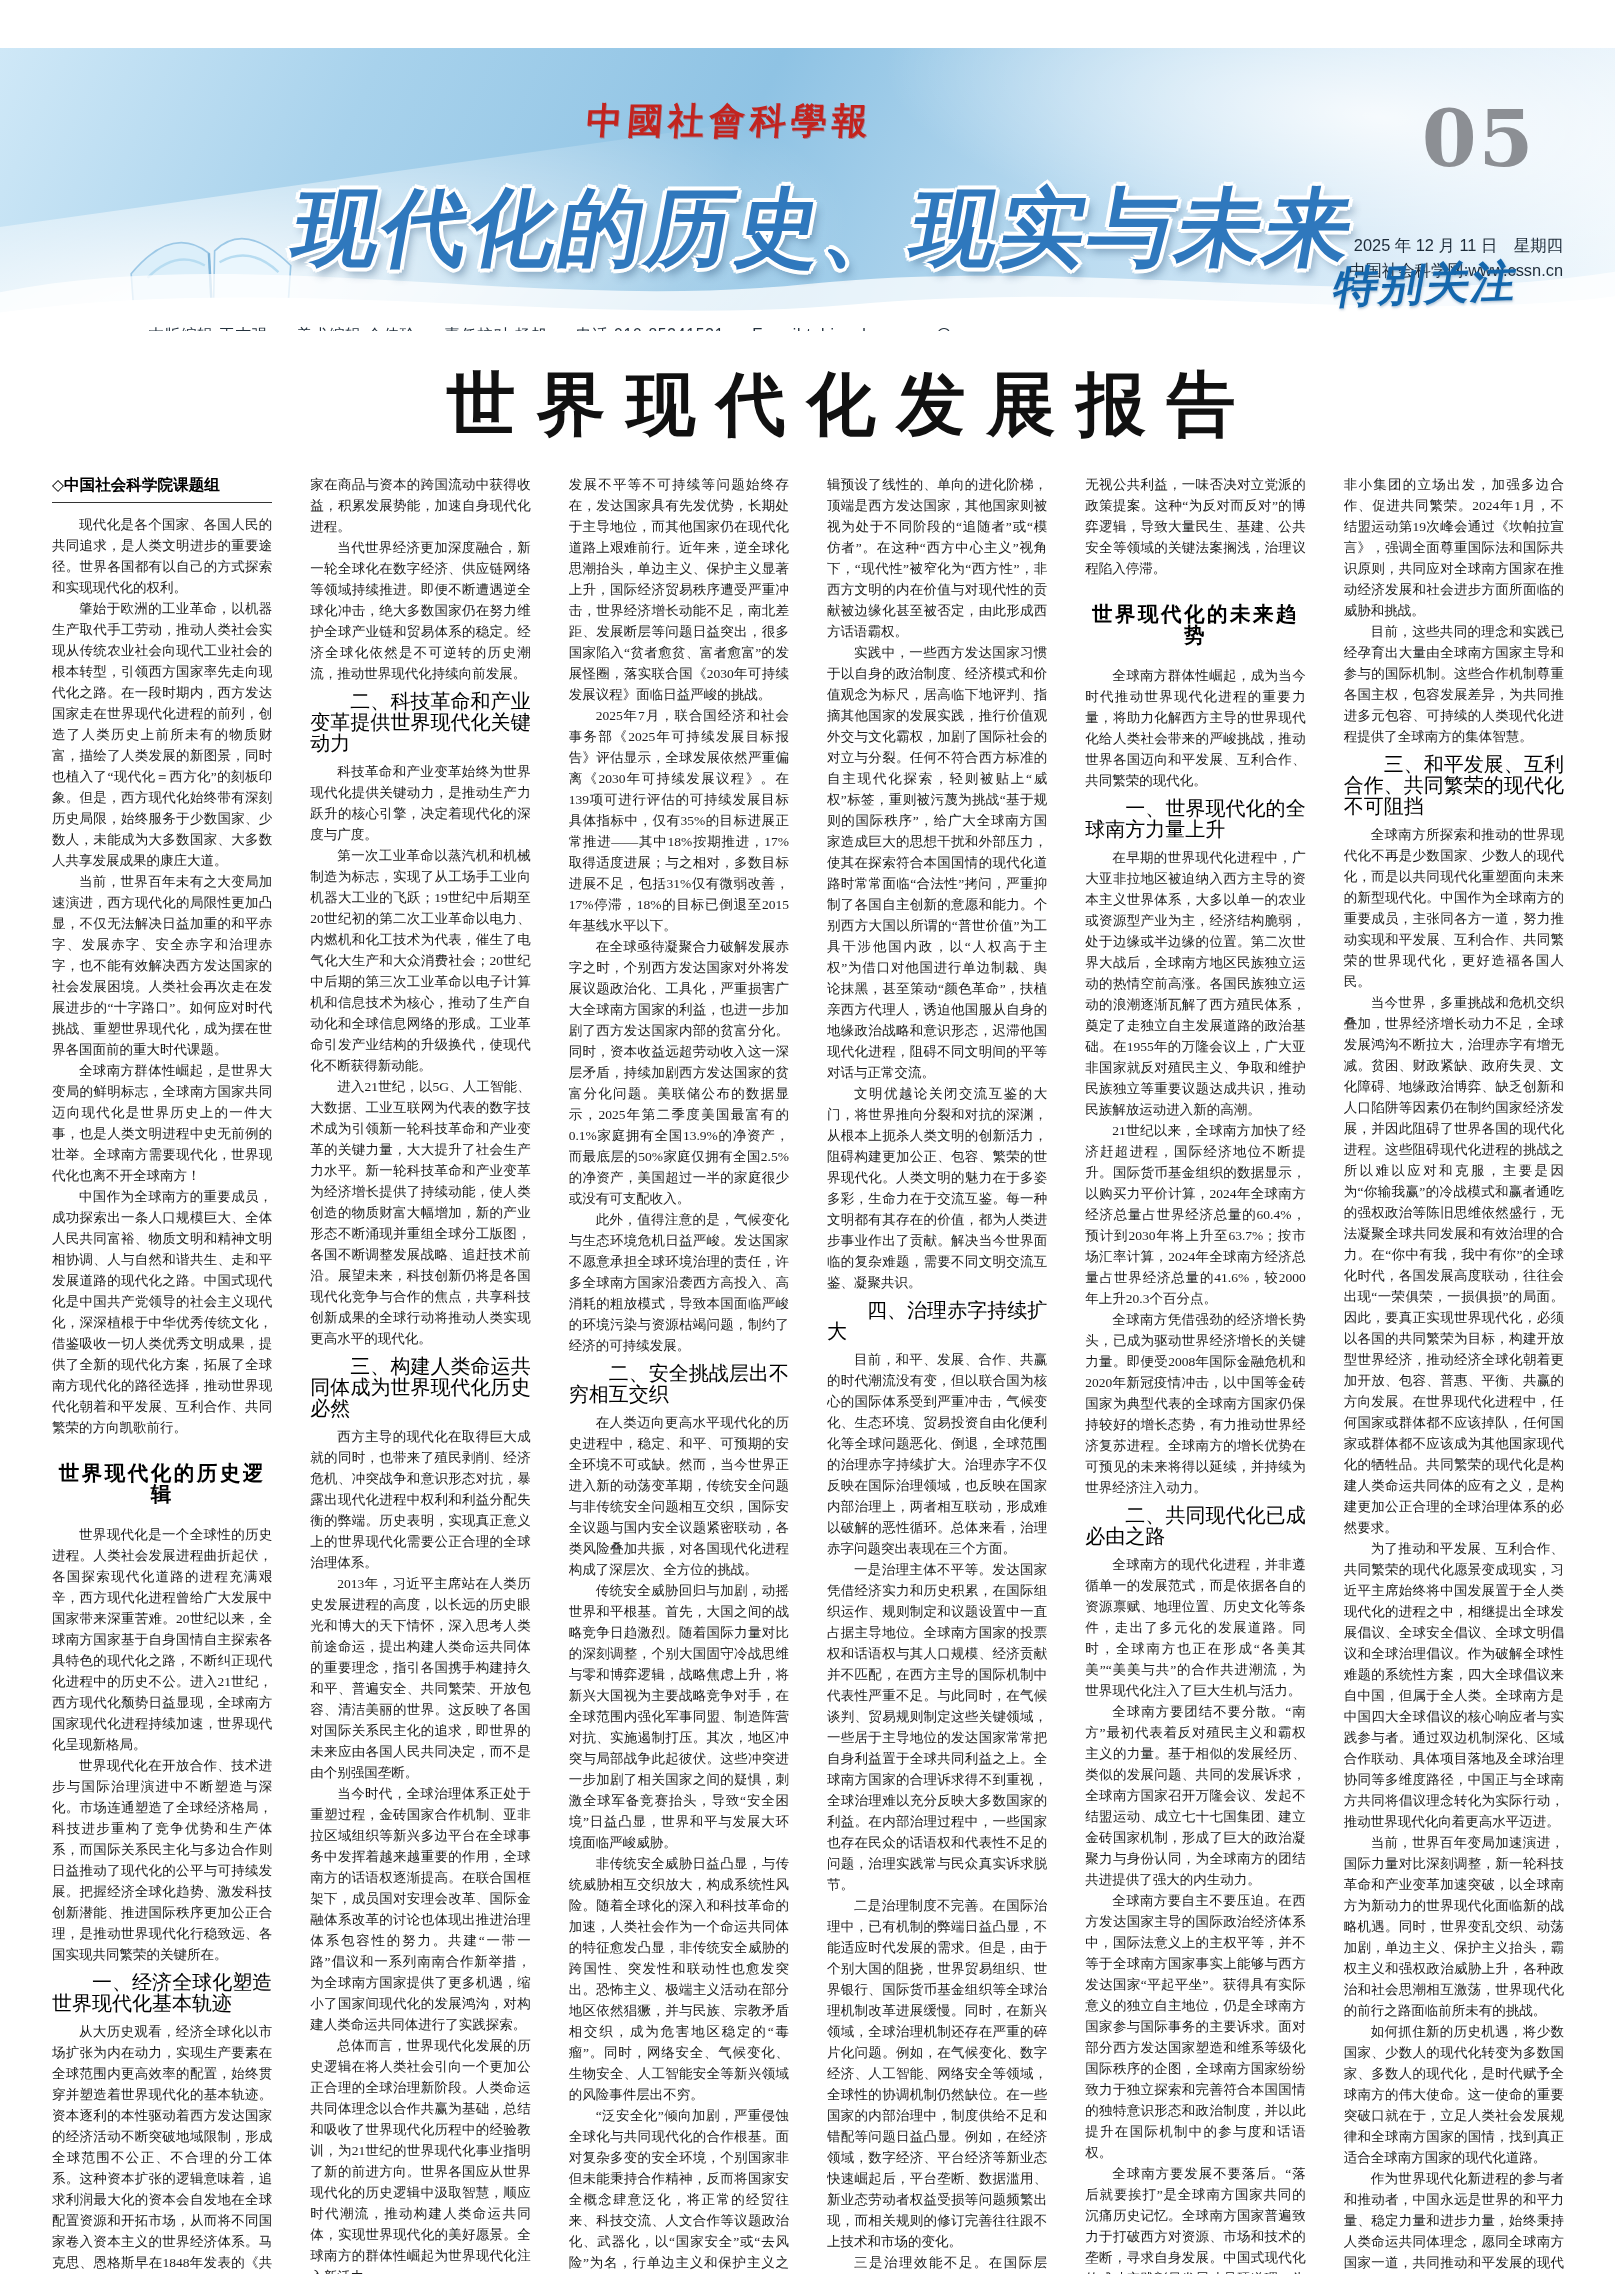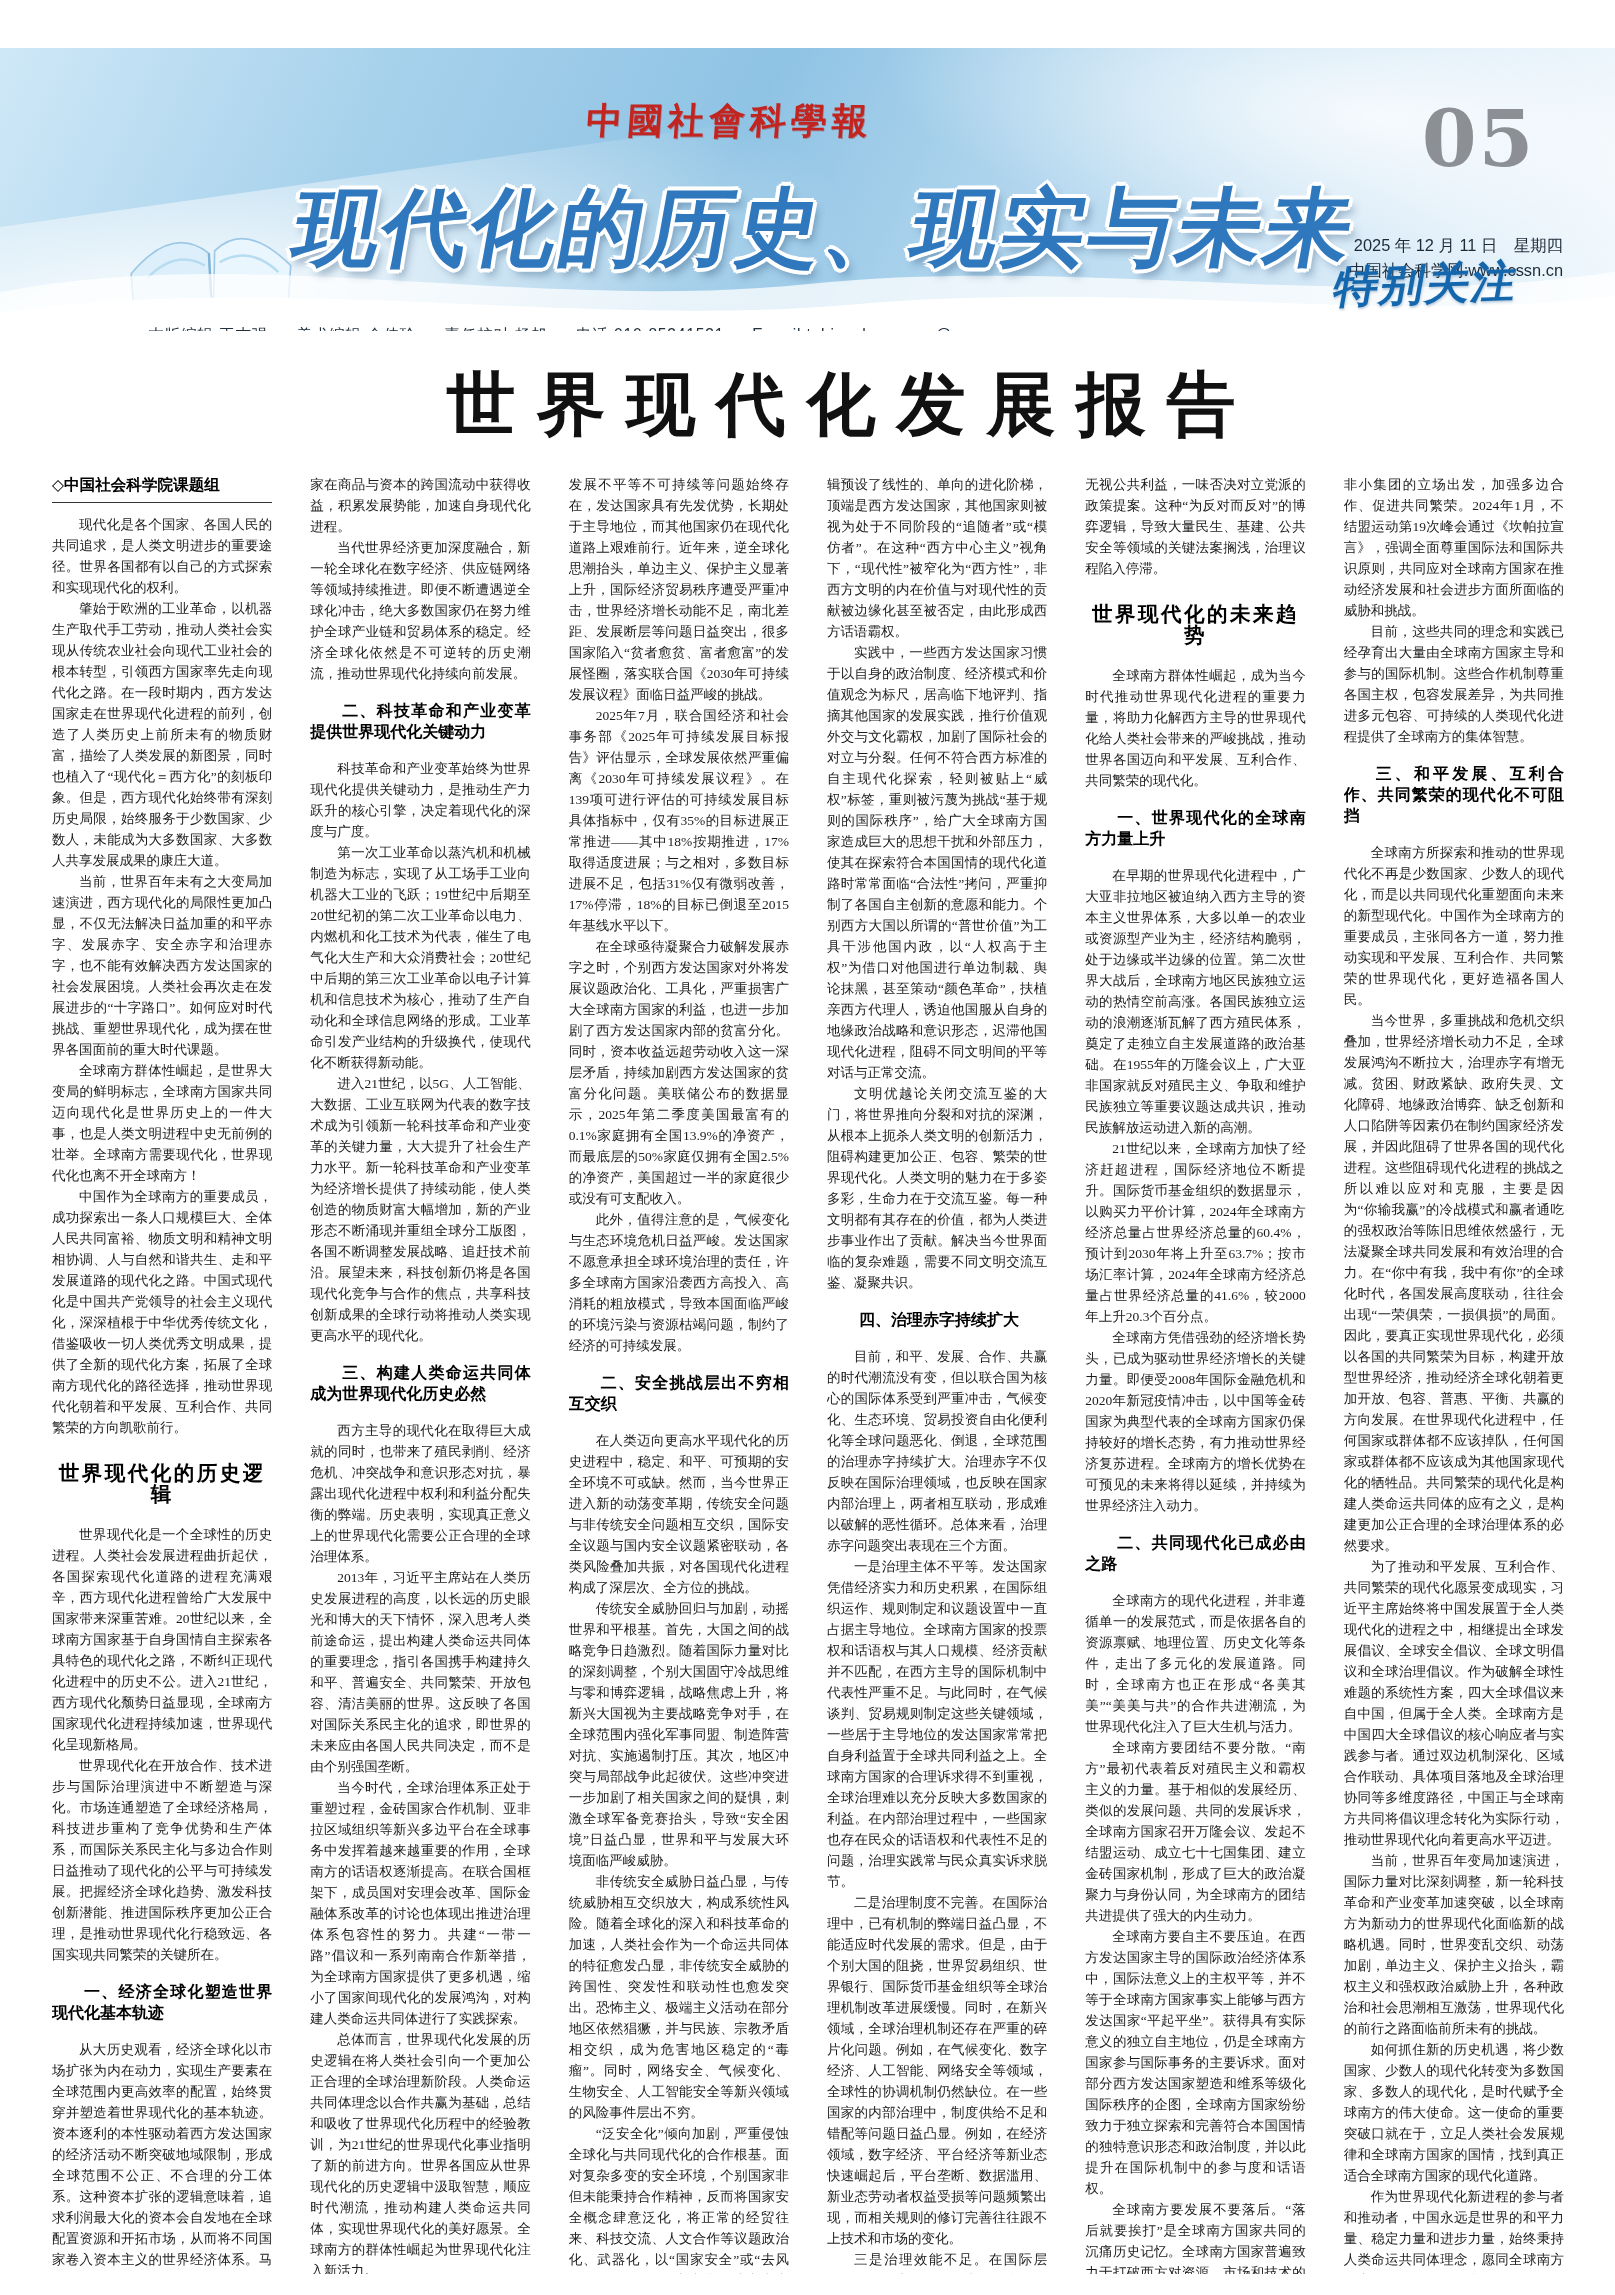--- a/index.html
+++ b/index.html
@@ -51,22 +51,22 @@
   .body-wrap{position:absolute;left:52px;top:474px;width:1512px;height:1800px;
     display:flex;gap:38px;}
   .col{flex:1 1 0;overflow:hidden;height:100%;
     font-size:13.5px;line-height:21px;color:#1b1b1b;text-align:justify;text-justify:inter-ideograph;}
   .col p{margin:0;text-indent:2em;}
   .col p.cont{text-indent:0;}
   .byline{font-family:"Liberation Sans","DejaVu Sans",sans-serif;font-weight:bold;font-size:15.6px;
     color:#000;padding-bottom:6.6px;border-bottom:1.6px solid #333;margin-bottom:11.5px;}
   .h2{font-family:Liberation Serif, serif;font-weight:900;font-size:20.5px;
     color:#000;text-align:center;margin:24.6px 0 19.7px 0;letter-spacing:2.5px;text-indent:0;}
-  .h3{font-family:"Liberation Sans","DejaVu Sans",sans-serif;font-weight:bold;font-size:16px;
-    color:#000;text-indent:2em;margin:16px 0;}
+  .h3{font-family:"Liberation Sans","DejaVu Sans",sans-serif;font-weight:normal;font-size:20px;
+    color:#000;text-indent:2em;margin:7px 0;}
 </style>
 </head>
 <body>
 
 <div class="page">
 
   <div class="banner">
     <svg class="book-illu" width="180" height="156" viewBox="0 0 220 190">
       <path d="M10 80 Q60 20 105 55 L110 150 Q65 120 15 150 Z" fill="#dceffa" stroke="#9cc8e6" stroke-width="2"></path>
       <path d="M205 70 Q150 15 112 52 L110 150 Q155 118 200 145 Z" fill="#eaf6fd" stroke="#9cc8e6" stroke-width="2"></path>

